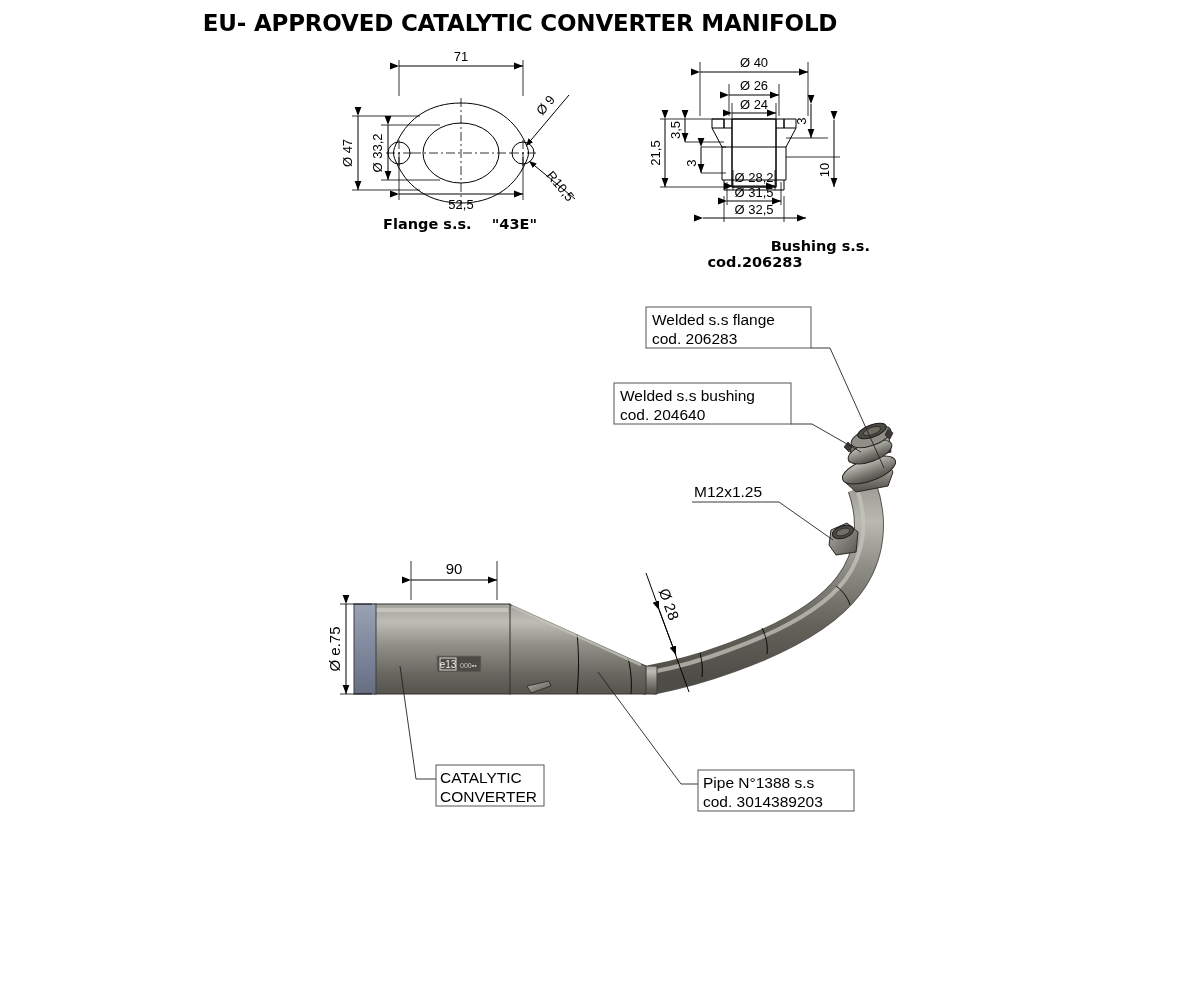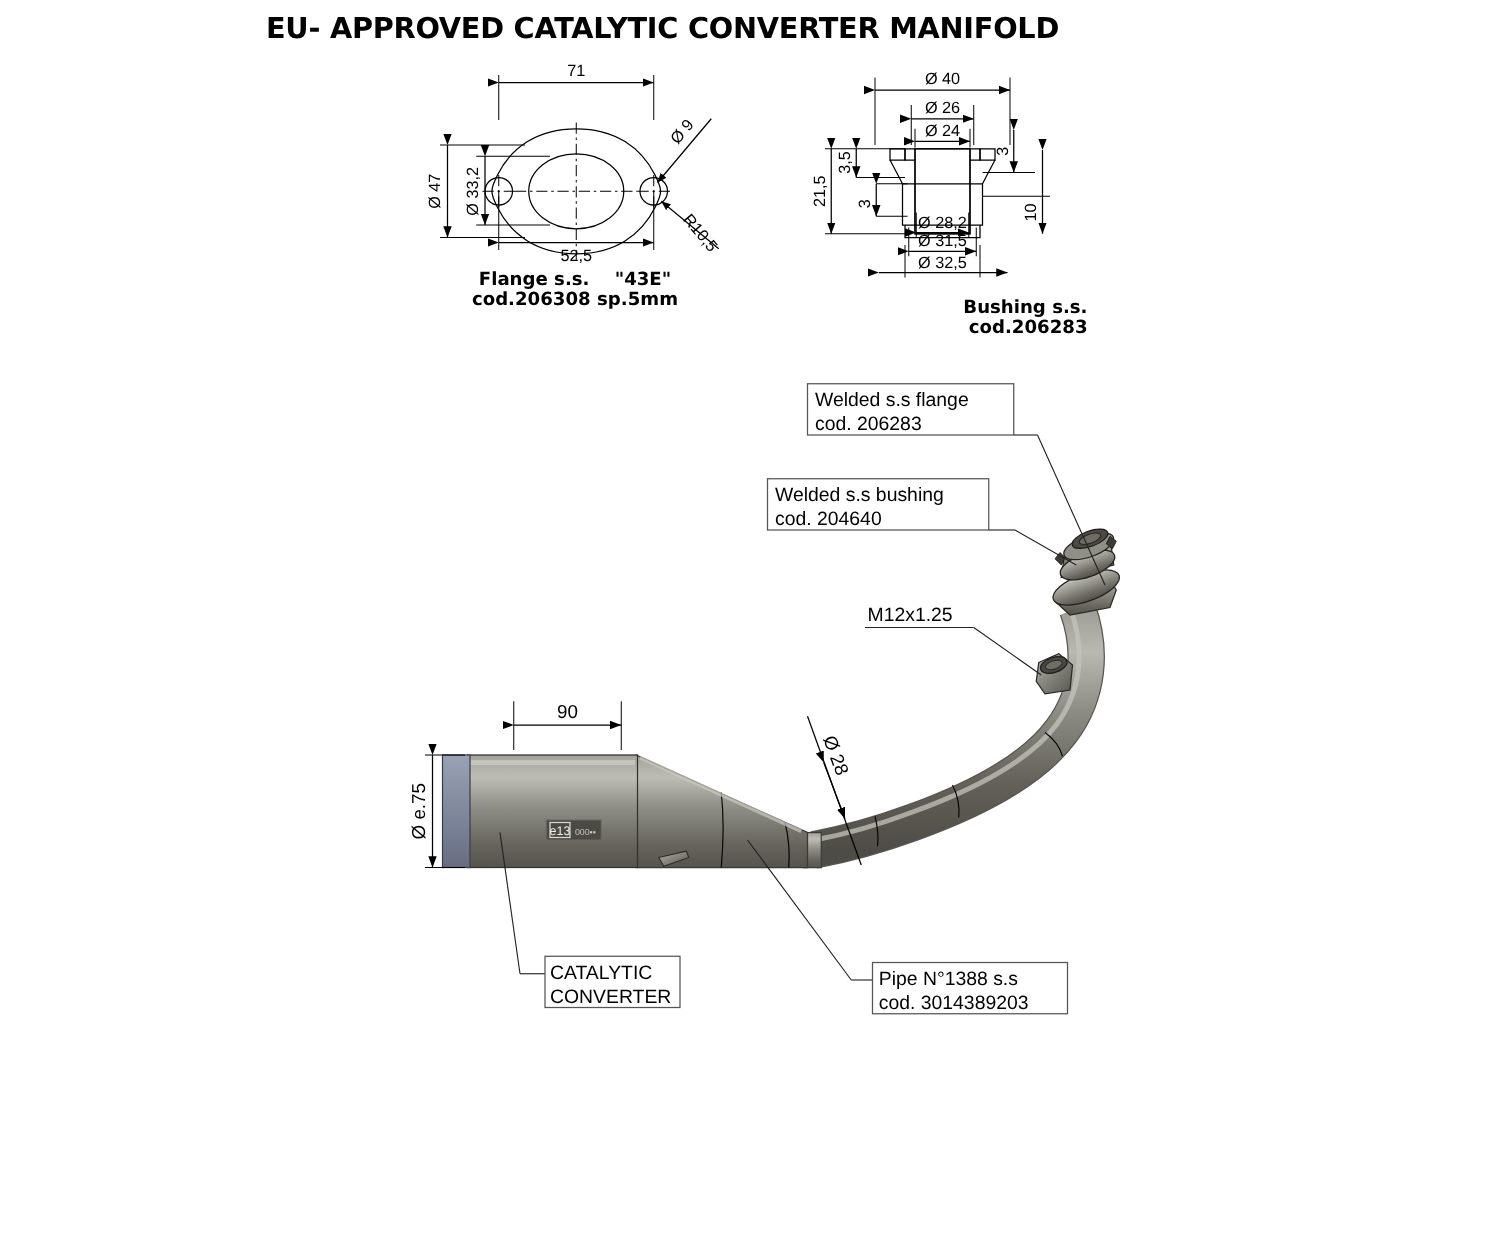--- a/index.html
+++ b/index.html
@@ -7,21 +7,20 @@
   body{
     width:1200px;height:1000px;position:relative;overflow:hidden;
     font-family:"Liberation Sans", sans-serif;color:#000;
   }
   #sheet{position:absolute;inset:0;width:1200px;height:1000px;}
   #title{
     position:absolute;left:0;top:10px;width:1040px;text-align:center;
     font-family:"DejaVu Sans", sans-serif;
     font-weight:bold;font-size:23px;letter-spacing:-0.2px;
     white-space:pre;
-    margin-left:10px;
   }
   .cap{
     position:absolute;font-family:"DejaVu Sans", sans-serif;
     font-weight:bold;font-size:14.5px;line-height:16px;white-space:pre;
   }
   svg{position:absolute;left:0;top:0;}
   .ln{stroke:#000;fill:none;stroke-width:1;}
   .thin{stroke:#000;fill:none;stroke-width:0.9;}
   .ctr{stroke:#000;fill:none;stroke-width:0.8;stroke-dasharray:9 3 2 3;}
   .ext{stroke:#000;fill:none;stroke-width:0.8;}
@@ -311,18 +310,17 @@
       <text class="calltxt" x="440" y="783">CATALYTIC</text>
       <text class="calltxt" x="440" y="802">CONVERTER</text>
 
       <rect class="boxln" x="698" y="770" width="156" height="41"></rect>
       <text class="calltxt" x="703" y="788">Pipe N°1388 s.s</text>
       <text class="calltxt" x="703" y="807">cod. 3014389203</text>
     </g>
   </svg>
 
   <div class="cap" style="left:310px;top:216px;width:300px;text-align:center;">Flange s.s.    "43E"</div>
-  <div class="cap" style="left:310px;top:232px;width:300px;text-align:center;">cod.206308 sp.5mm</div>
 
   <div class="cap" style="left:640px;top:238px;width:230px;text-align:right;">Bushing s.s.</div>
-  <div class="cap" style="left:640px;top:254px;width:230px;text-align:right;">cod.206283</div>
+  <div class="cap" style="left:640px;top:254px;width:230px;text-align:center;">cod.206283</div>
 
 </div>
 
 </body></html>

